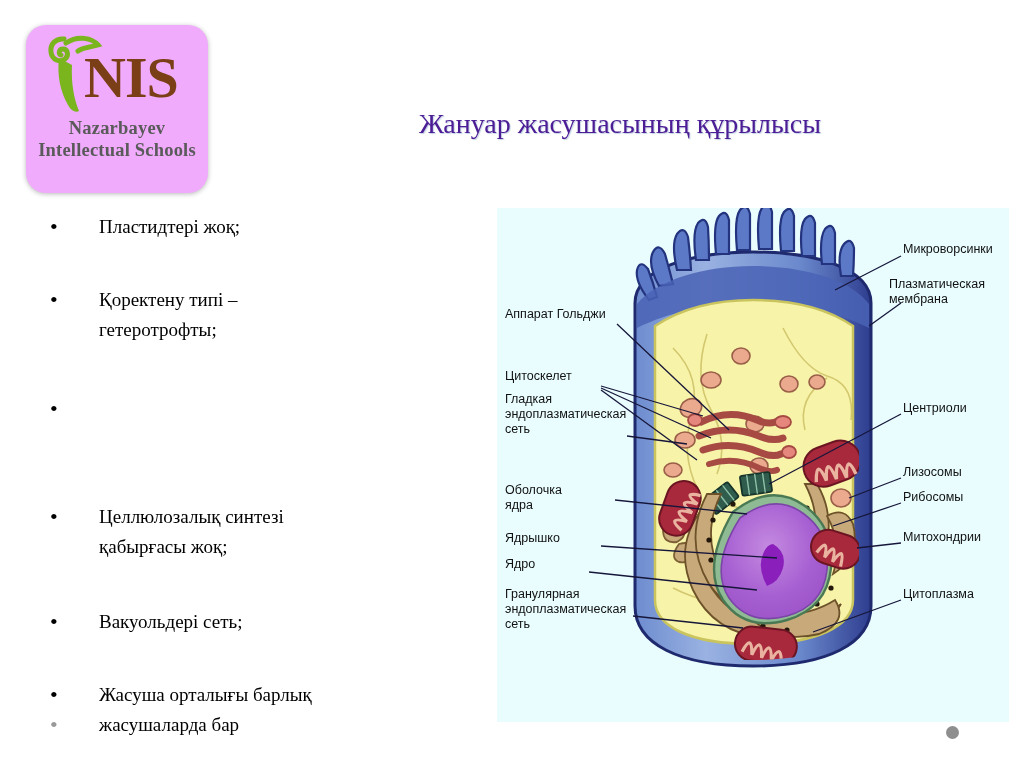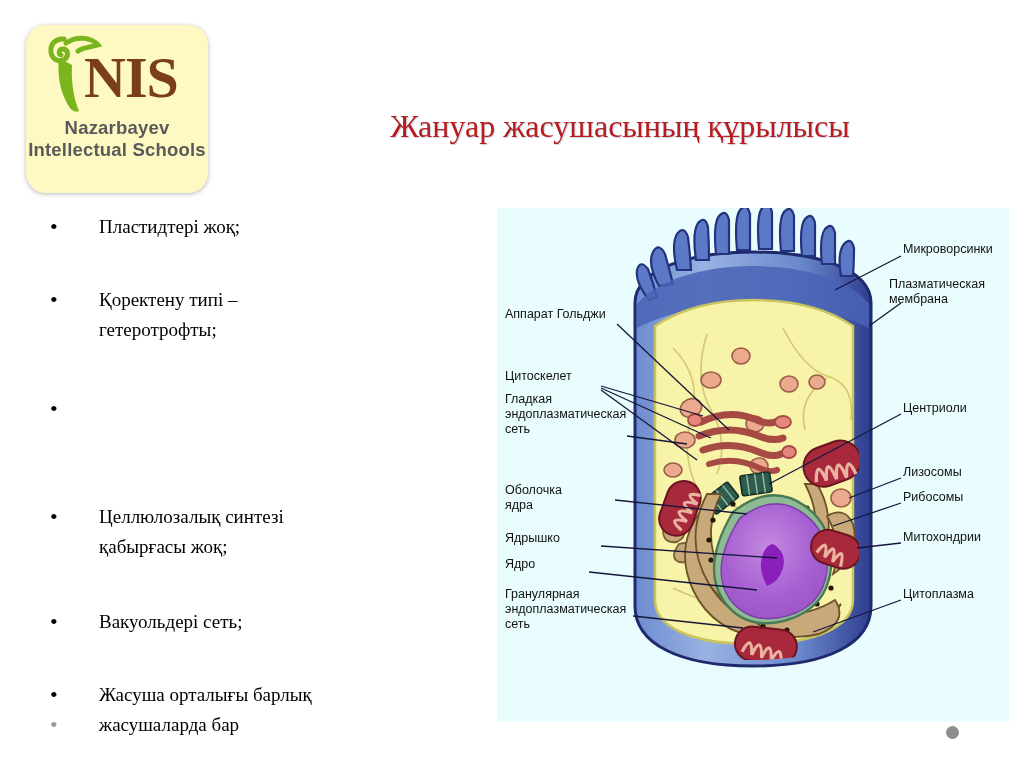--- a/index.html
+++ b/index.html
@@ -15,51 +15,51 @@
     font-family: "Liberation Serif", serif;
   }
 
   
   #logo-card {
     position: absolute;
     left: 26px;
     top: 25px;
     width: 182px;
     height: 168px;
-    background: #fef9c3;
+    background: #f0abfc;
     border-radius: 20px;
     box-shadow: 0 1px 5px rgba(0,0,0,0.28);
     overflow: hidden;
   }
   #logo-mark {
     position: absolute;
     left: 0; top: 0; width: 182px; height: 100px;
   }
   #logo-sub {
     position: absolute;
     left: 0; top: 92px; width: 182px;
     text-align: center;
-    font-family: Liberation Sans, sans-serif;
+    font-family: Liberation Serif, serif;
     color: #5a5a5a;
     font-size: 18.5px;
     line-height: 22px;
     font-weight: 700;
     letter-spacing: .2px;
   }
 
   
   #page-title {
     position: absolute;
     left: 225px;
     top: 108px;
     width: 790px;
     text-align: center;
-    color: #b91c1c;
+    color: #4c1d95;
     font-family: "Liberation Serif", serif;
-    font-size: 32px;
+    font-size: 28px;
     font-weight: 400;
     white-space: nowrap;
     text-shadow: 1px 1px 1px rgba(190,205,225,.9);
   }
 
   
   #bullets {
     position: absolute;
     left: 50px;
     top: 208px;

